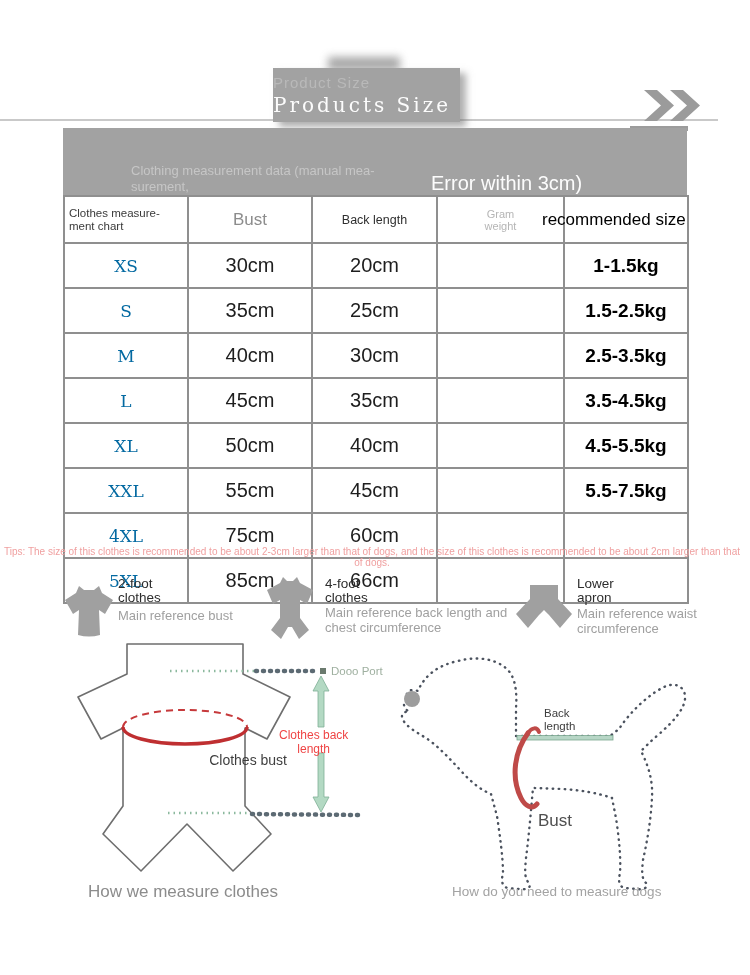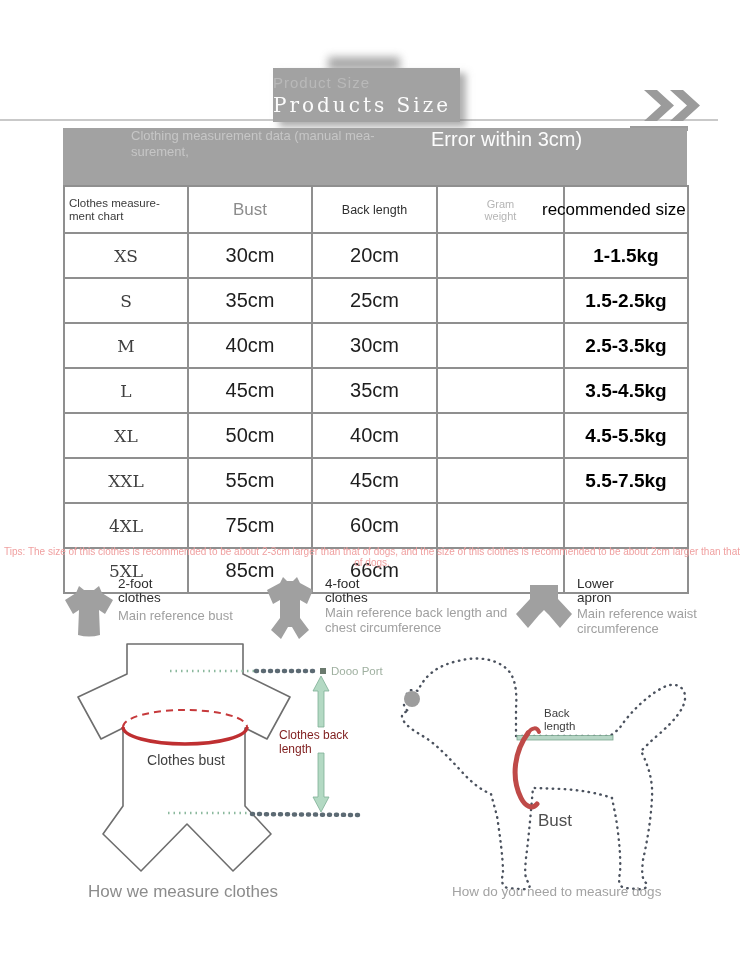--- a/index.html
+++ b/index.html
@@ -13,48 +13,48 @@
   .accent-bar{left:630px;top:126px;width:58px;height:5px;background:#9c9c9c;}
   .psize-banner{left:273px;top:68px;width:187px;height:54px;background:#a2a2a2;
       box-shadow:6px 5px 7px rgba(110,110,110,.55);
       display:flex;flex-direction:column;align-items:flex-start;justify-content:center;}
   .psize-sub{font-size:15px;color:#b9b9b9;letter-spacing:1px;}
   .psize-main{font-size:20px;color:#fcfcfc;font-family:"DejaVu Serif",serif;letter-spacing:3px;margin-top:2px;}
   .chevrons{left:644px;top:90px;width:58px;height:31px;}
 
   
   .table-wrap{left:63px;top:128px;width:624px;}
-  .table-banner{width:624px;height:57px;background:#a2a2a2;display:flex;align-items:flex-start;box-sizing:border-box;padding-left:68px;}
+  .table-banner{width:624px;height:67px;background:#a2a2a2;display:flex;align-items:flex-end;box-sizing:border-box;padding-left:68px;}
   .note{width:298px;font-size:13px;line-height:16px;color:#c6c6c6;}
   .errnote{font-size:20px;color:#fcfcfc;white-space:nowrap;margin-left:2px;}
   table.size{border-collapse:collapse;table-layout:fixed;width:624px;background:#fff;}
   table.size th,table.size td{border:2px solid #8f8f8f;padding:4px;overflow:visible;}
   table.size th{height:37px;font-weight:normal;background:#fff;}
   table.size td{height:35px;text-align:center;}
   th.h0{font-size:11.5px;color:#3a3a3a;text-align:left;padding-left:6px;line-height:13px;}
   th.h1{font-size:17px;color:#8c8c8c;}
   th.h2{font-size:12.5px;color:#2f2f2f;}
   th.h3{font-size:11px;color:#b5b5b5;line-height:12px;}
   th.h4{font-size:17px;color:#000;font-weight:bold;text-align:left;white-space:nowrap;}
   th.h4 .shift{position:relative;left:-27px;}
-  td.c0{font-family:"DejaVu Serif",serif;font-size:17px;color:#404040;}
+  td.c0{font-family:"DejaVu Serif",serif;font-size:17px;color:#0369a1;}
   td.c1,td.c2{font-family:Liberation Sans, sans-serif;font-size:20px;color:#1e1e1e;margin-left:27px;}
   td.c4{font-family:"Liberation Sans",sans-serif;font-weight:bold;font-size:19px;color:#000;text-align:left;padding-left:7px;}
 
   .tips{left:0;top:546px;width:744px;text-align:center;font-size:10px;color:#f0a0a0;}
 
   
   .type-title{font-size:13.5px;line-height:14px;color:#2d2d2d;}
   .type-desc{font-size:13px;line-height:15px;color:#a0a0a0;margin-top:3px;}
 
   
   .lbl{position:absolute;color:#3d3d3d;}
   .port-lbl{left:331px;top:665px;font-size:11.5px;color:#9fb0a0;}
-  .cbl-lbl{left:279px;top:728px;font-size:12px;line-height:14px;color:#7f1d1d;}
-  .cbust-lbl{left:125px;top:752px;width:122px;text-align:center;font-size:14px;color:#3f3f3f;}
+  .cbl-lbl{left:279px;top:728px;font-size:12px;line-height:14px;color:#ef4444;text-align:center;}
+  .cbust-lbl{left:125px;top:752px;width:122px;text-align:right;font-size:14px;color:#3f3f3f;padding-left:40px;}
   .cl-caption{left:88px;top:882px;font-size:17px;color:#8c8c8c;}
   .dbl-lbl{left:544px;top:707px;font-size:11.5px;line-height:13px;color:#3d3d3d;}
   .dbust-lbl{left:538px;top:811px;font-size:17px;color:#4f4f4f;}
   .dog-caption{left:452px;top:884px;font-size:13.5px;color:#a3a3a3;}
 </style>
 </head>
 <body>
 
 <div id="page">
 

